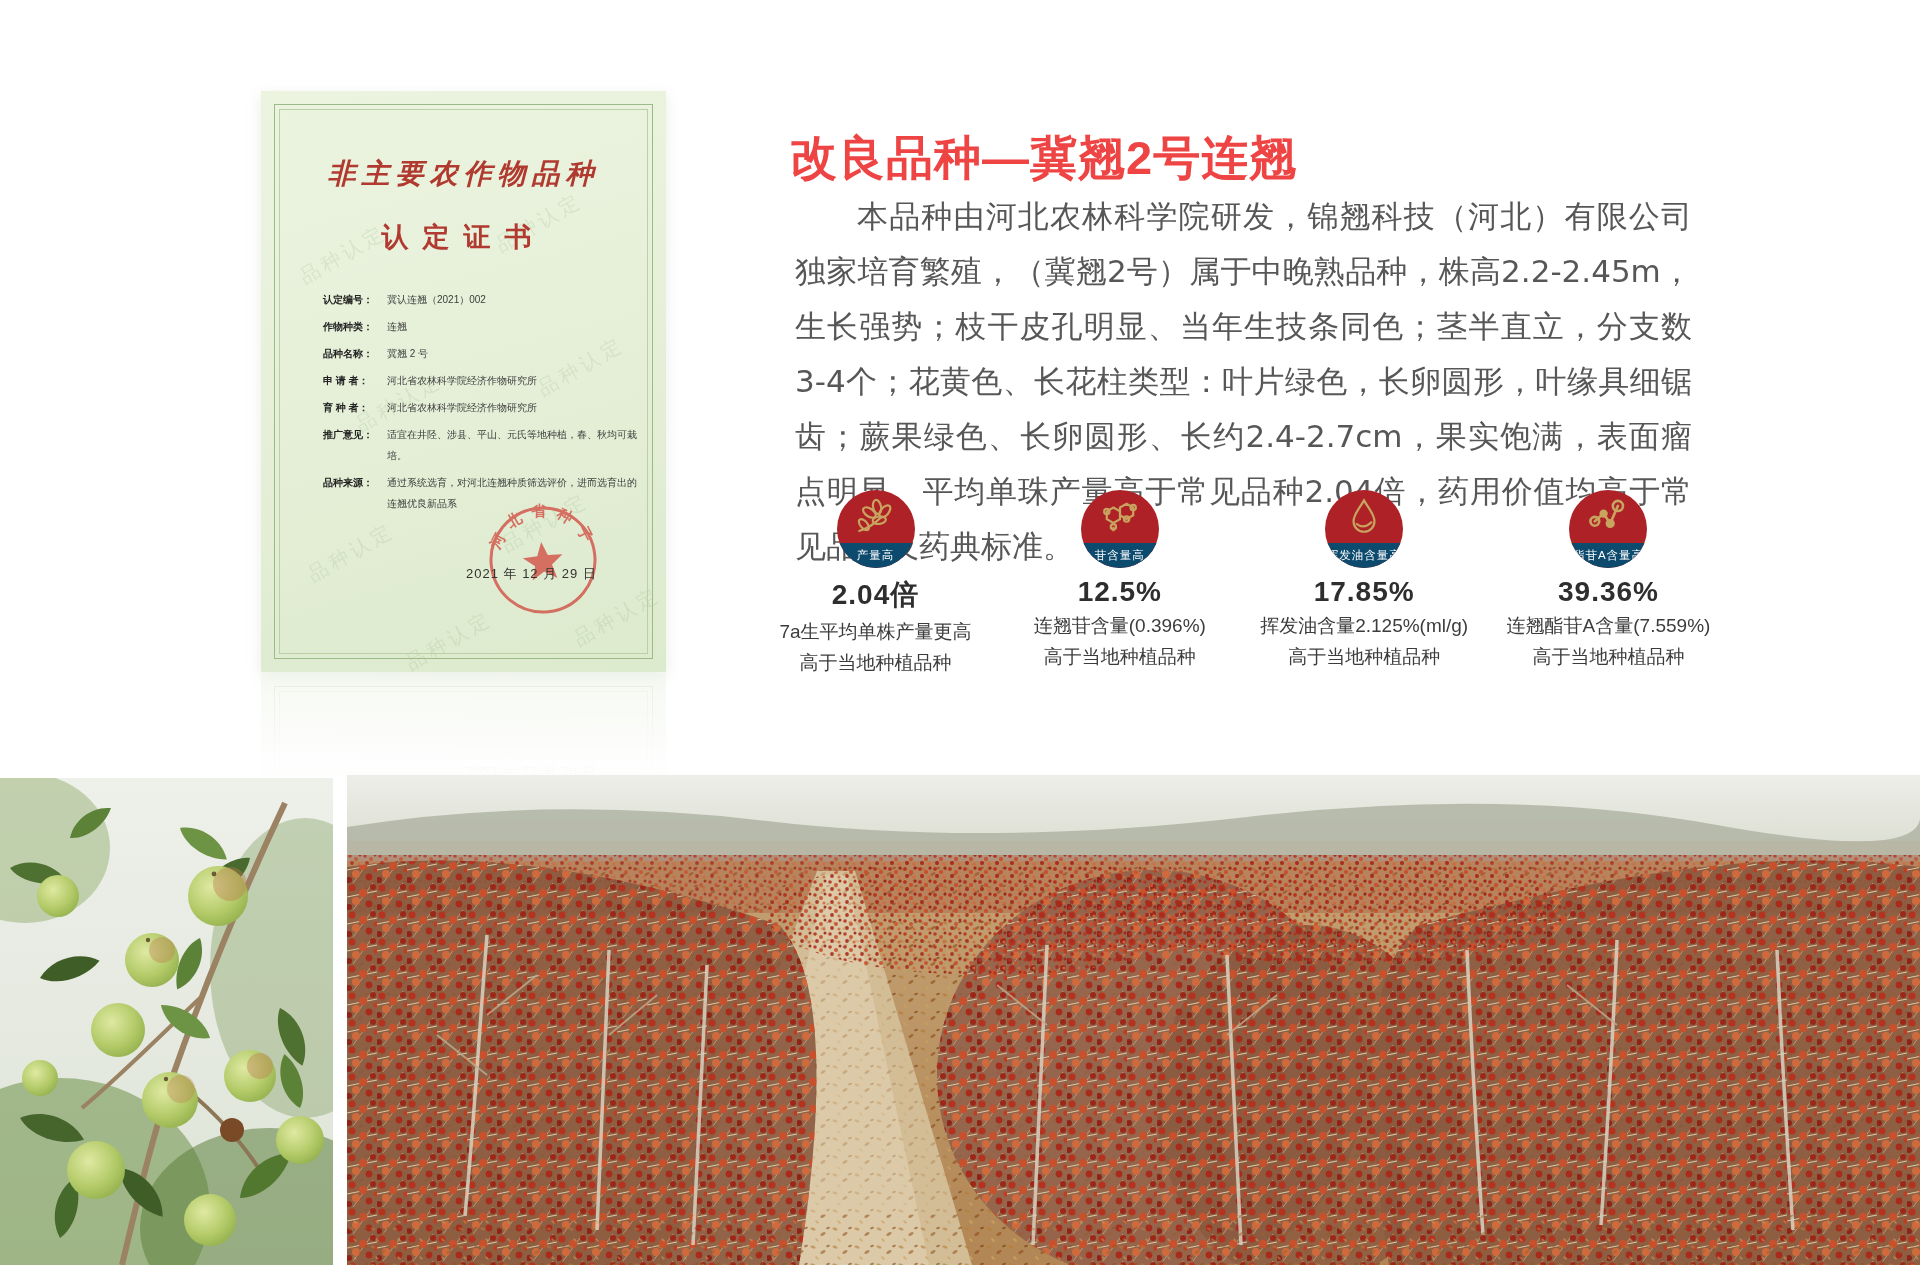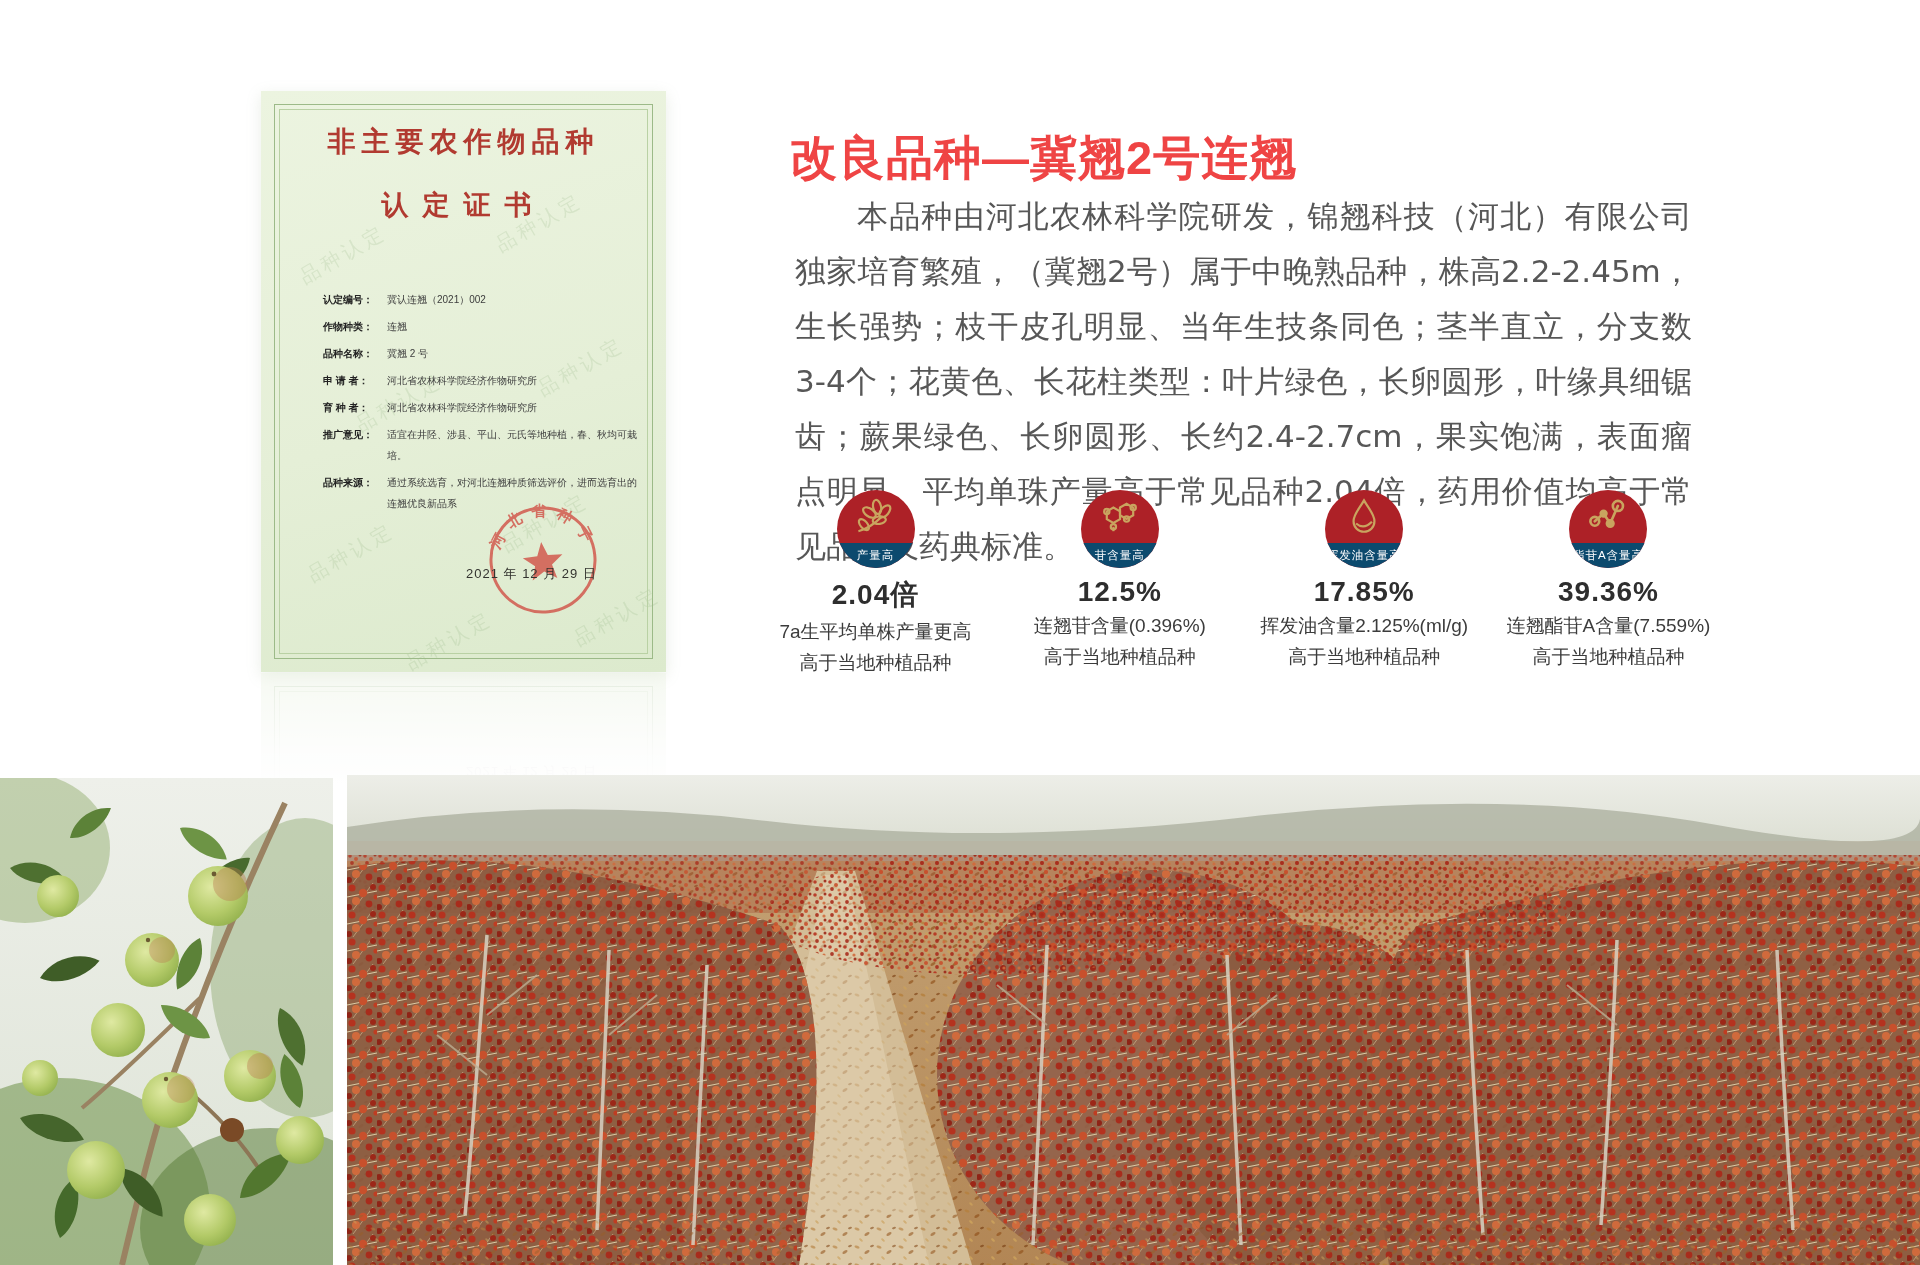--- a/index.html
+++ b/index.html
@@ -6,21 +6,21 @@
   #page{position:relative;width:1920px;height:1265px;background:#ffffff;overflow:hidden;
         font-family:"Liberation Sans","DejaVu Sans",sans-serif;}
 
   
   .certificate{position:absolute;width:405px;height:581px;
     background:linear-gradient(165deg,#ecf4e0 0%,#e5efd7 55%,#dceacd 100%);}
   .cert-main{left:261px;top:91px;box-shadow:0 4px 14px rgba(140,160,120,.18);}
   .cert-frame{position:absolute;inset:13px;border:1px solid #9cba88;pointer-events:none;}
   .cert-frame::after{content:"";position:absolute;inset:4px;border:1px solid #b9d1a4;}
   .cert-title{position:relative;text-align:center;color:#b13a30;font-weight:bold;}
-  .cert-title .t1{display:block;margin-top:32px;font-size:28px;letter-spacing:6px;}
+  .cert-title .t1{display:block;margin-top:64px;font-size:28px;letter-spacing:6px;font-style:italic;}
   .cert-title .t2{display:block;margin-top:26px;font-size:27px;letter-spacing:14px;}
   .cert-fields{position:absolute;left:62px;right:24px;top:198px;}
   .cert-row{display:flex;margin-bottom:6px;font-size:10px;line-height:21px;}
   .cert-row .lab{flex:0 0 64px;font-weight:bold;color:#222;white-space:nowrap;}
   .cert-row .val{flex:1;color:#3c3c3c;}
   .cert-seal{position:absolute;left:222px;top:409px;width:120px;height:120px;opacity:.85;
              transform:rotate(-6deg);}
   .cert-date{position:absolute;left:205px;top:474px;width:170px;font-size:13px;color:#33332f;
              letter-spacing:1px;}
   .wm{position:absolute;font-size:20px;color:#6f9a5d;opacity:.14;transform:rotate(-30deg);

